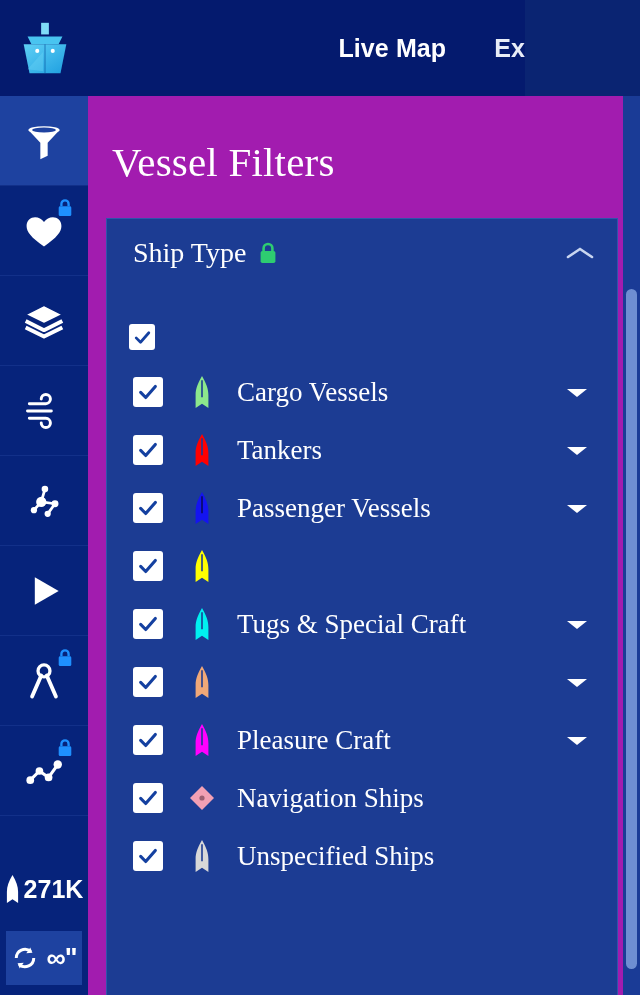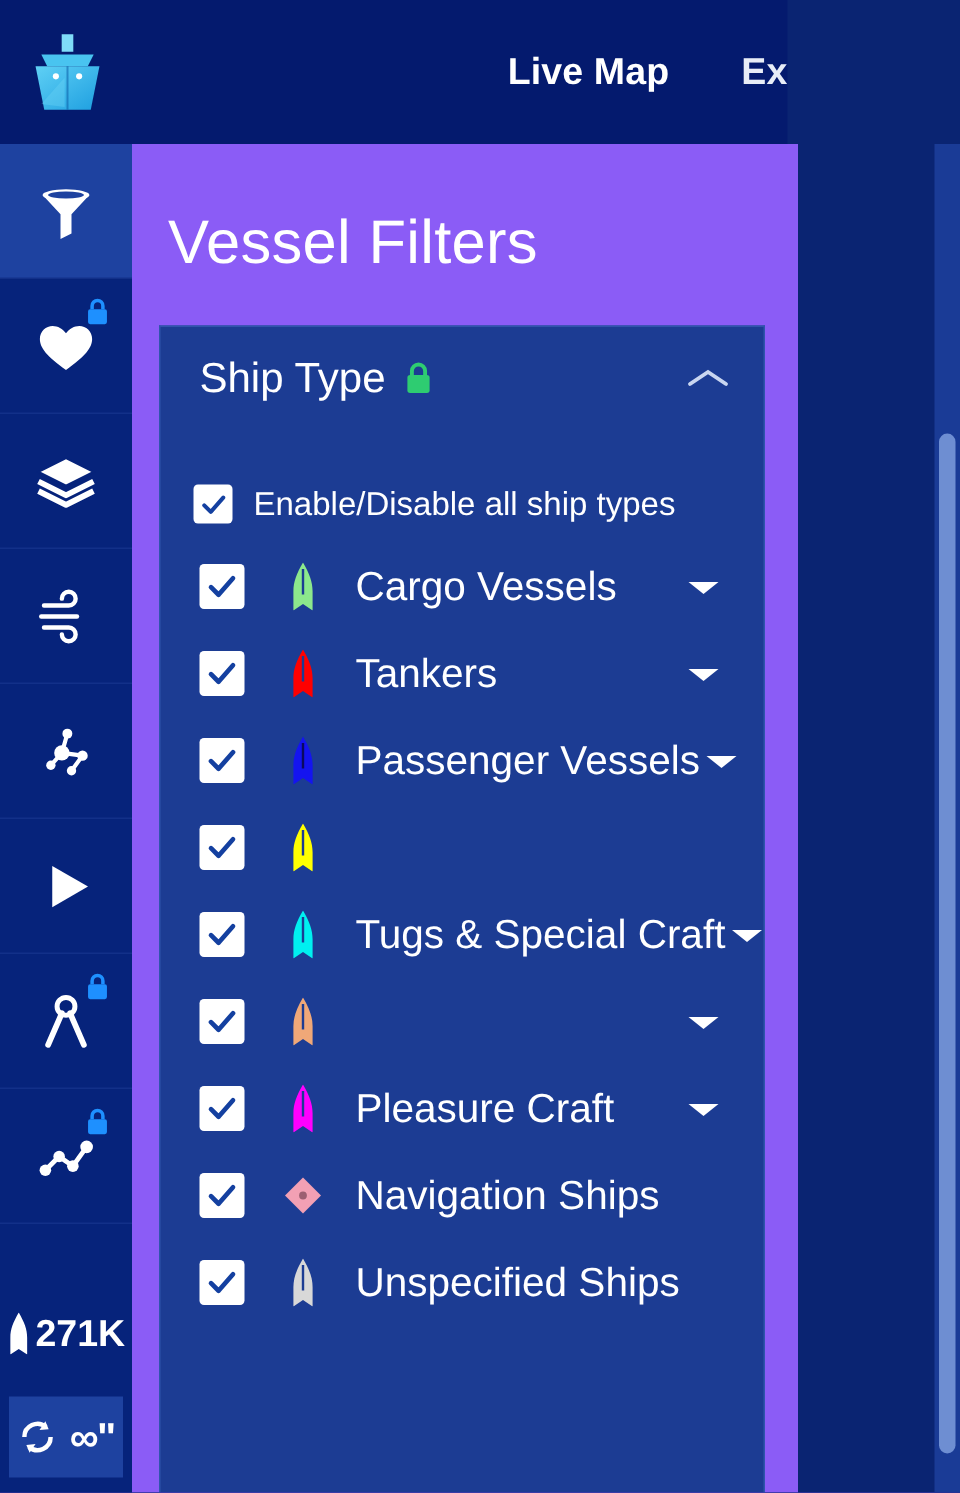--- a/index.html
+++ b/index.html
@@ -81,23 +81,24 @@
   }
   .rail-refresh .inf {
     font-size: 27px; font-weight: bold; line-height: 1;
     letter-spacing: -1px;
   }
 
   
   .panel {
     position: absolute;
     top: 96px; left: 88px;
-    width: 444px; height: 899px;
-    background: #8b5cf6;
+    width: 552px; height: 899px;
+    background: #a21caf;
     overflow: hidden;
+    font-family: Liberation Serif, serif;
   }
   .panel-title {
     color: #ffffff;
     font-size: 41px;
     font-weight: normal;
     padding: 42px 0 0 24px;
     letter-spacing: 0.2px;
   }
   .card {
     margin: 32px 22px 0 18px;
@@ -331,21 +332,20 @@
       </div>
 
       <div class="rows">
 
         <div class="row master">
           <span class="cbox">
             <svg viewBox="0 0 24 24">
               <path d="M4 12.5 L9.5 18 L20 6" fill="none" stroke="#1440a0" stroke-width="3.4" stroke-linecap="round" stroke-linejoin="round"></path>
             </svg>
           </span>
-          <span class="row-label">Enable/Disable all ship types</span>
         </div>
 
         <div class="row">
           <span class="cbox">
             <svg viewBox="0 0 24 24">
                 <path d="M4 12.5 L9.5 18 L20 6" fill="none" stroke="#1440a0" stroke-width="3.4" stroke-linecap="round" stroke-linejoin="round"></path>
               </svg>
           </span>
           <span class="vicon">
             <svg width="22" height="32" viewBox="0 0 16 30">

